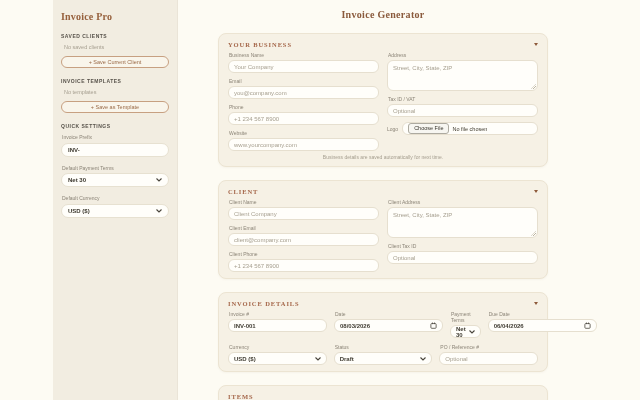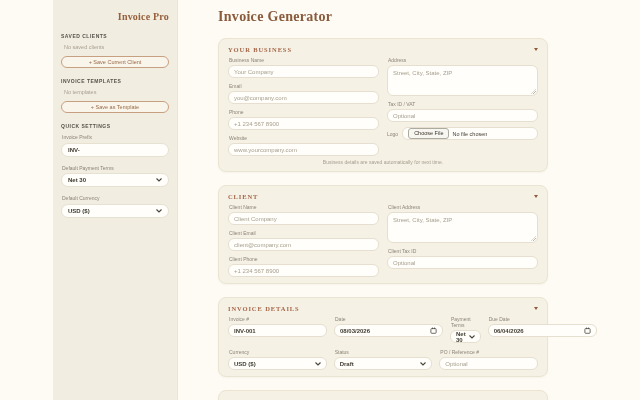--- a/index.html
+++ b/index.html
@@ -11,21 +11,21 @@
     color:#454034;
   }
   
   .sidebar {
     position:absolute; left:53px; top:0; width:125px; height:400px;
     background:#f2ede1; border-right:1px solid rgba(90,70,40,.05);
     padding:9px 8px;
   }
   .side-title {
     font-family:"Liberation Serif", serif; font-weight:bold;
-    font-size:10px; color:#96603c; text-align:right;
+    font-size:10px; color:#96603c; text-align:left;
     letter-spacing:.2px; margin:2px 0 11px;
   }
   .side-head {
     font-size:5px; font-weight:bold; letter-spacing:.5px;
     color:#57524a; margin:0 0 5px;
   }
   .side-empty { font-size:5.5px; color:#a69f90; margin:0 0 6px 3px; }
   .pill {
     display:block; width:100%; height:12px;
     font-size:5.5px; color:#9a6a47; text-align:center; line-height:10px;
@@ -41,21 +41,21 @@
   }
   .side-box .val { flex:1; font-size:6px; font-weight:bold; color:#3c382e; }
   .side-box input {
     flex:1; min-width:0; border:0; outline:none; background:transparent;
     font-family:inherit; font-size:6px; font-weight:bold; color:#3c382e;
   }
   
   .main { position:absolute; left:218px; top:0; width:330px; }
   .page-title {
     font-family:"Liberation Serif", serif; font-weight:bold;
-    font-size:14px; color:#8a5a3c; text-align:left;
+    font-size:10px; color:#8a5a3c; text-align:center;
     letter-spacing:.3px; margin:9px 0 13px;
   }
   .card {
     background:#f6f1e5; border:1px solid #ece4d2; border-radius:8px;
     padding:7px 9px 6px; margin-bottom:13px;
     box-shadow:0 1px 2px rgba(120,100,70,.05);
   }
   .card-head { display:flex; justify-content:space-between; align-items:center; margin-bottom:4px; }
   .card-title {
     font-family:"Liberation Serif", serif; font-weight:bold;

